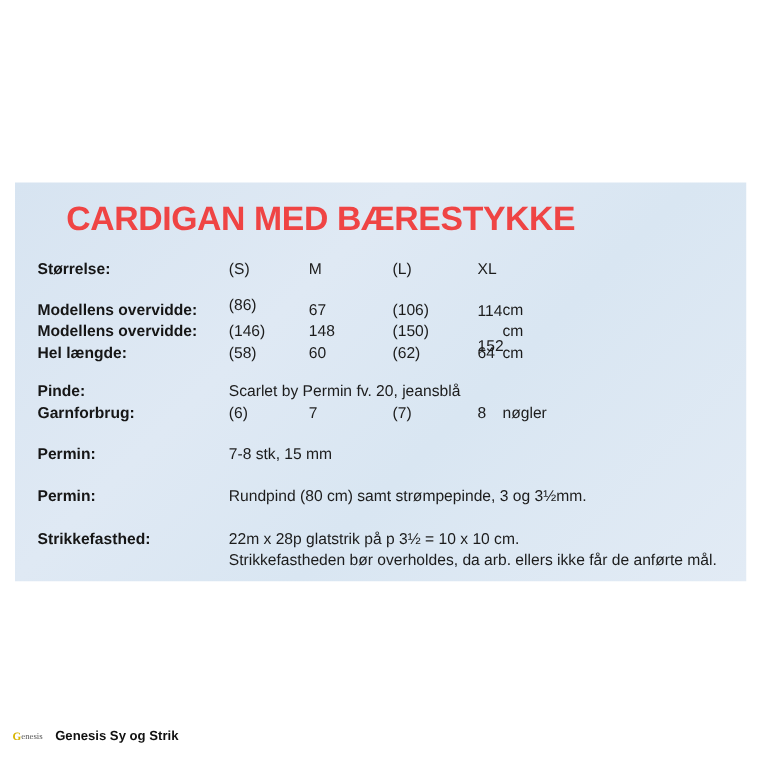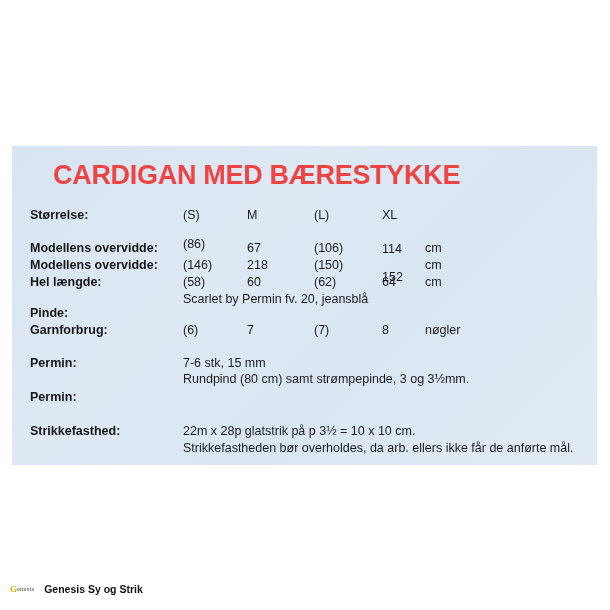--- a/index.html
+++ b/index.html
@@ -22,21 +22,21 @@
   }
   .lbl {
     position: absolute; left: 30px;
     font-family: "Liberation Sans", sans-serif; font-weight: bold; font-size: 12.5px;
     color: #161616; white-space: nowrap;
   }
   .val {
     position: absolute; font-family: "Liberation Sans", sans-serif;
     font-size: 12.5px; color: #1c1c1c; white-space: nowrap;
   }
-  .c1 { left: 183px; } .c2 { left: 247px; } .c3 { left: 314px; } .c4 { left: 382px; } .c5 { left: 425px; }
+  .c1 { left: 183px; } .c2 { left: 247px; } .c3 { left: 314px; } .c4 { left: 382px; } .c5 { left: 402px; }
   .footer {
     position: absolute; left: 10px; top: 583px; display: flex; align-items: center; gap: 10px;
   }
   .logo {
     font-family: "Liberation Serif", serif; font-size: 7px; color: #555;
     display: flex; align-items: center;
   }
   .logo .g { color: #d8b400; font-size: 9px; font-weight: bold; }
   .brand {
     font-family: "Liberation Sans", sans-serif; font-weight: bold; font-size: 10.5px; color: #111;
@@ -57,47 +57,47 @@
 
 <div class="lbl" style="top:241px">Modellens overvidde:</div>
 <div class="val c1" style="top:237px">(86)</div>
 <div class="val c2" style="top:241px">67</div>
 <div class="val c3" style="top:241px">(106)</div>
 <div class="val c4" style="top:242px">114</div>
 <div class="val c5" style="top:241px">cm</div>
 
 <div class="lbl" style="top:258px">Modellens overvidde:</div>
 <div class="val c1" style="top:258px">(146)</div>
-<div class="val c2" style="top:258px">218</div>
+<div class="val c2" style="top:258px">148</div>
 <div class="val c3" style="top:258px">(150)</div>
 <div class="val c4" style="top:270px">152</div>
 <div class="val c5" style="top:258px">cm</div>
 
 <div class="lbl" style="top:275px">Hel længde:</div>
 <div class="val c1" style="top:275px">(58)</div>
 <div class="val c2" style="top:275px">60</div>
 <div class="val c3" style="top:275px">(62)</div>
 <div class="val c4" style="top:275px">64</div>
 <div class="val c5" style="top:275px">cm</div>
 
 <div class="lbl" style="top:306px">Pinde:</div>
-<div class="val c1" style="top:292px">Scarlet by Permin fv. 20, jeansblå</div>
+<div class="val c1" style="top:306px">Scarlet by Permin fv. 20, jeansblå</div>
 
 <div class="lbl" style="top:323px">Garnforbrug:</div>
 <div class="val c1" style="top:323px">(6)</div>
 <div class="val c2" style="top:323px">7</div>
 <div class="val c3" style="top:323px">(7)</div>
 <div class="val c4" style="top:323px">8</div>
 <div class="val c5" style="top:323px">nøgler</div>
 
 <div class="lbl" style="top:356px">Permin:</div>
-<div class="val c1" style="top:356px">7-6 stk, 15 mm</div>
+<div class="val c1" style="top:356px">7-8 stk, 15 mm</div>
 
 <div class="lbl" style="top:390px">Permin:</div>
-<div class="val c1" style="top:372px">Rundpind (80 cm) samt strømpepinde, 3 og 3½mm.</div>
+<div class="val c1" style="top:390px">Rundpind (80 cm) samt strømpepinde, 3 og 3½mm.</div>
 
 <div class="lbl" style="top:424px">Strikkefasthed:</div>
 <div class="val c1" style="top:424px">22m x 28p glatstrik på p 3½ = 10 x 10 cm.</div>
 <div class="val c1" style="top:441px">Strikkefastheden bør overholdes, da arb. ellers ikke får de anførte mål.</div>
 
 <div class="footer">
   <div class="logo">
     <span class="g">G</span>
     <span>enesis</span>
   </div>

